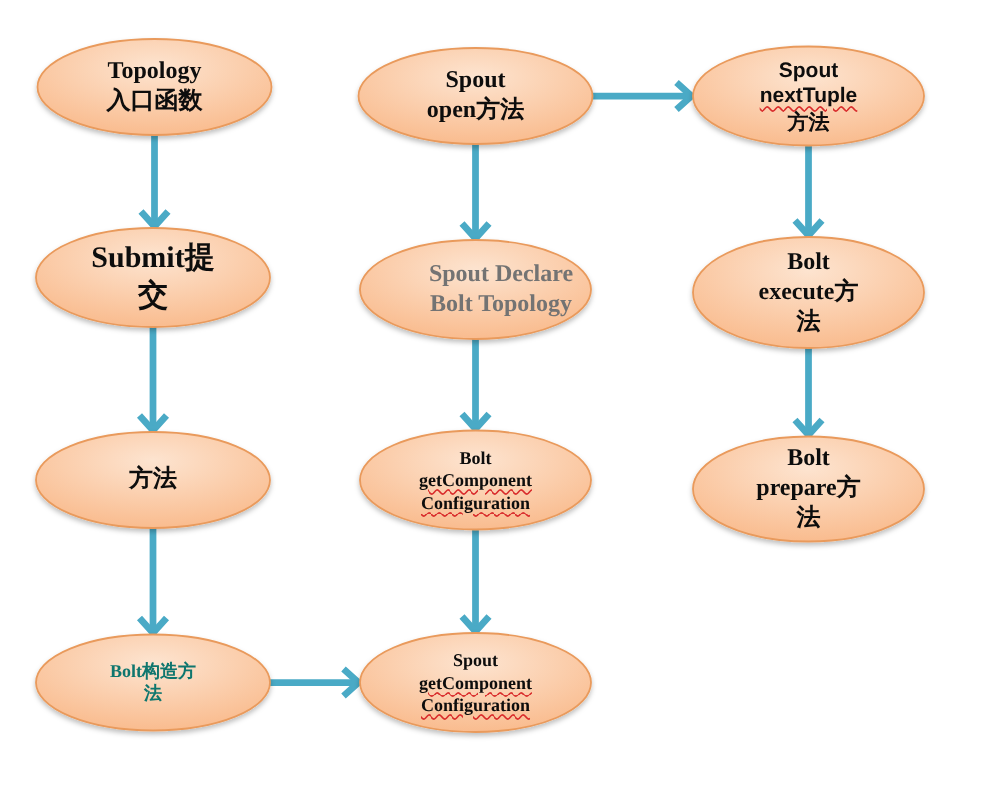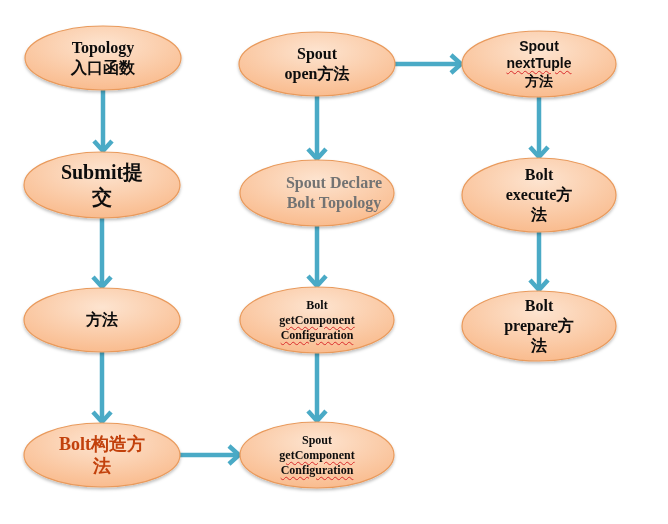--- a/index.html
+++ b/index.html
@@ -101,21 +101,21 @@
         <span class="line">Topology</span>
         <span class="line">入口函数</span>
       </div>
       <div class="node-label" style="left: 24px; top: 152px; width: 156px; height: 66px; font-size: 20px; color: rgb(13, 13, 13);">
         <span class="line">Submit提</span>
         <span class="line">交</span>
       </div>
       <div class="node-label" style="left: 24px; top: 288px; width: 156px; height: 64px; font-size: 16px; color: rgb(13, 13, 13);">
         <span class="line">方法</span>
       </div>
-      <div class="node-label" style="left: 24px; top: 423px; width: 156px; height: 64px; font-size: 18px; color: #c2410c;">
+      <div class="node-label" style="left: 24px; top: 423px; width: 156px; height: 64px; font-size: 12px; color: #0f766e;">
         <span class="line">Bolt构造方</span>
         <span class="line">法</span>
       </div>
       <div class="node-label" style="left: 239px; top: 32px; width: 156px; height: 64px; font-size: 16px; color: rgb(13, 13, 13);">
         <span class="line">Spout</span>
         <span class="line">open方法</span>
       </div>
       <div class="node-label" style="left: 257px; top: 160px; width: 154px; height: 66px; font-size: 16px; color: #737373;">
         <span class="line">Spout Declare</span>
         <span class="line">Bolt Topology</span>

